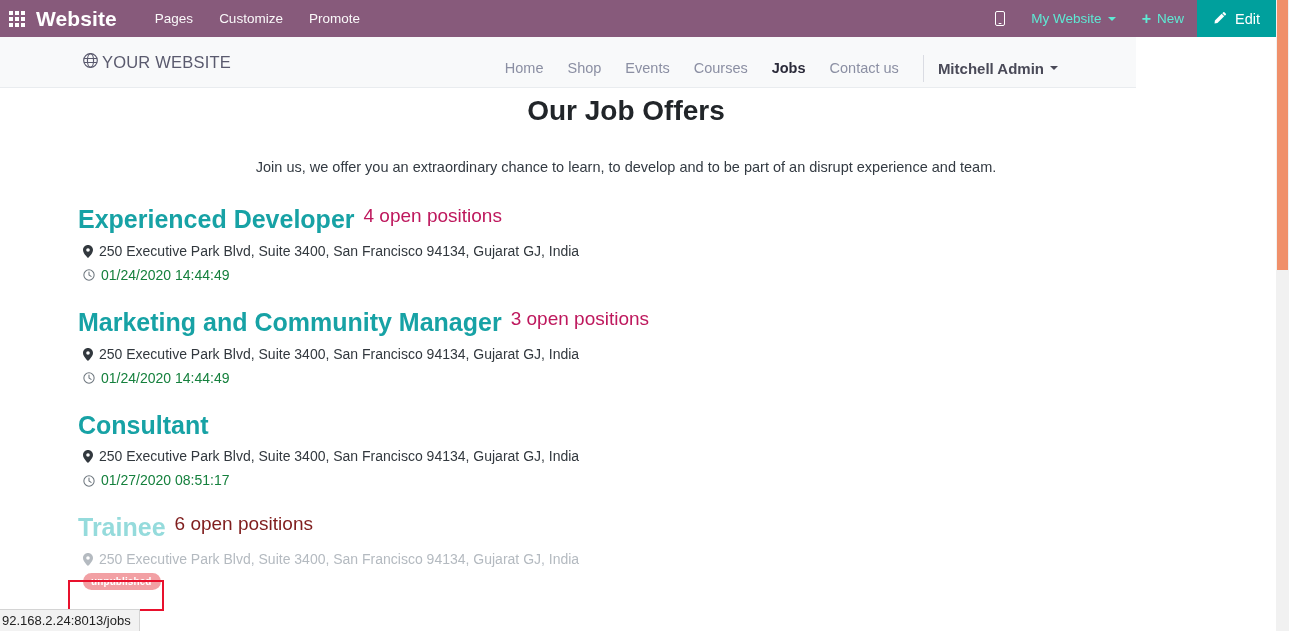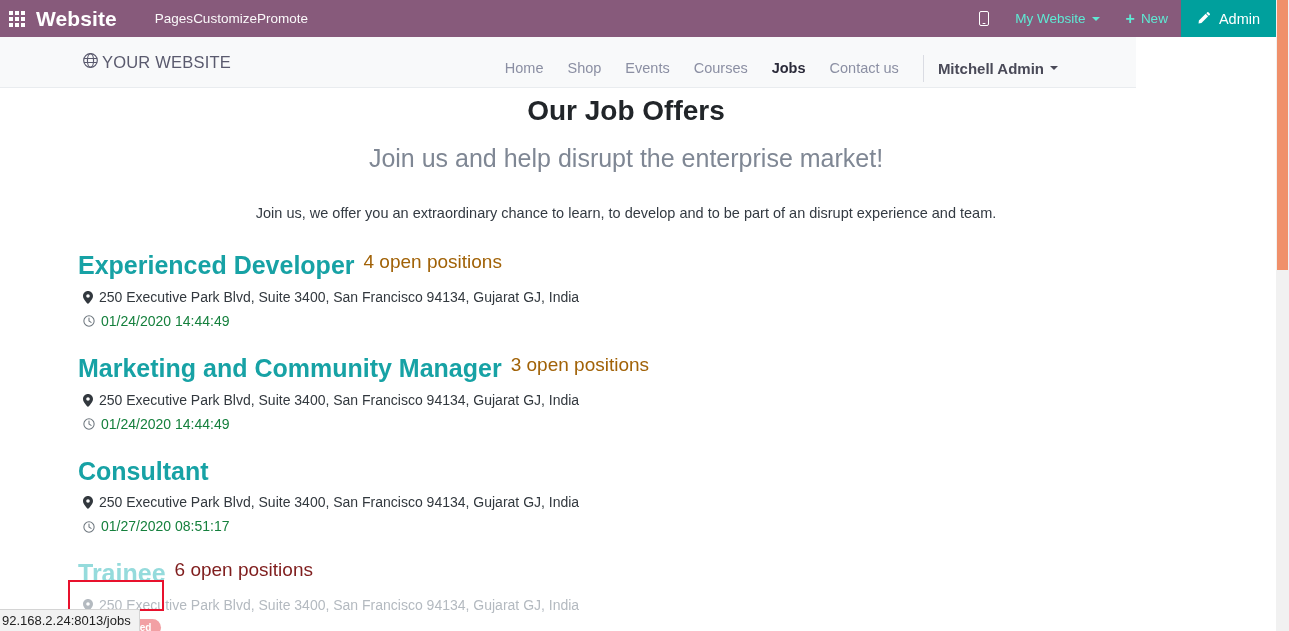--- a/index.html
+++ b/index.html
@@ -32,21 +32,21 @@
   }
   .apps-grid-inner i { background: #ffffff; display: block; width: 4px; height: 4px; }
 
   .brand {
     font-size: 21px; font-weight: bold;
     color: #ffffff;
     margin-left: 2px; margin-right: 38px;
     letter-spacing: .1px;
     cursor: pointer;
   }
-  .topmenu { display: flex; align-items: flex-start; }
+  .topmenu { display: flex; align-items: flex-start; gap: 26px; }
   .topmenu a {
     color: #ffffff; font-size: 13.5px;
     text-decoration: none; cursor: pointer; opacity: .96;
   }
 
   .topright {
     margin-left: auto; height: 37px;
     display: flex; align-items: stretch;
   }
   .tr-item {
@@ -152,21 +152,21 @@
     display: flex; align-items: flex-start;
     margin-bottom: 7px;
   }
   .job-title {
     font-size: 25px; font-weight: bold;
     color: #17a2a5;
     text-decoration: none; cursor: pointer;
     line-height: 1.15;
   }
   .job-count {
-    font-size: 19px; color: #a16207;
+    font-size: 19px; color: #be185d;
     margin-left: 9px;
   }
   .job-meta {
     display: flex; align-items: center;
     font-size: 14px; color: #32383e;
     margin-left: 5px; margin-bottom: 3px;
     line-height: 1.5;
   }
   .job-meta .ico { margin-right: 6px; display: inline-flex; }
   .job-meta.muted { color: #15803d; }
@@ -264,21 +264,21 @@
     <div class="tr-item">
       <span class="plus-ico">+</span>
       <span>New</span>
     </div>
     <div class="edit-btn">
       <span class="pencil">
         <svg width="15" height="15" viewBox="0 0 16 16" fill="#ffffff">
           <path d="M12.1 1.2c.3-.3.8-.3 1.1 0l1.6 1.6c.3.3.3.8 0 1.1l-1.1 1.1-2.7-2.7 1.1-1.1zM10.3 3l2.7 2.7-7.2 7.2-3.1.4.4-3.1L10.3 3z"></path>
         </svg>
       </span>
-      <span>Admin</span>
+      <span>Edit</span>
     </div>
   </div>
 </div>
 
 <div class="site-header">
   <div class="logo-wrap">
     <span>
       <svg width="17" height="17" viewBox="0 0 20 20" fill="none" stroke="#5a5a6e" stroke-width="1.4">
         <circle cx="10" cy="10" r="8"></circle>
         <ellipse cx="10" cy="10" rx="3.6" ry="8"></ellipse>
@@ -298,21 +298,20 @@
     <span class="nav-div"></span>
     <div class="user-menu">
       <span>Mitchell Admin</span>
       <span class="caret"></span>
     </div>
   </div>
 </div>
 
 <div class="content">
   <h1 class="page-title">Our Job Offers</h1>
-  <h2 class="page-sub">Join us and help disrupt the enterprise market!</h2>
   <p class="page-lead">Join us, we offer you an extraordinary chance to learn, to develop and to be part of an disrupt experience and team.</p>
 
   <div class="jobs">
 
     <div class="job">
       <div class="job-head">
         <a class="job-title">Experienced Developer</a>
         <span class="job-count">4 open positions</span>
       </div>
       <div class="job-meta">

